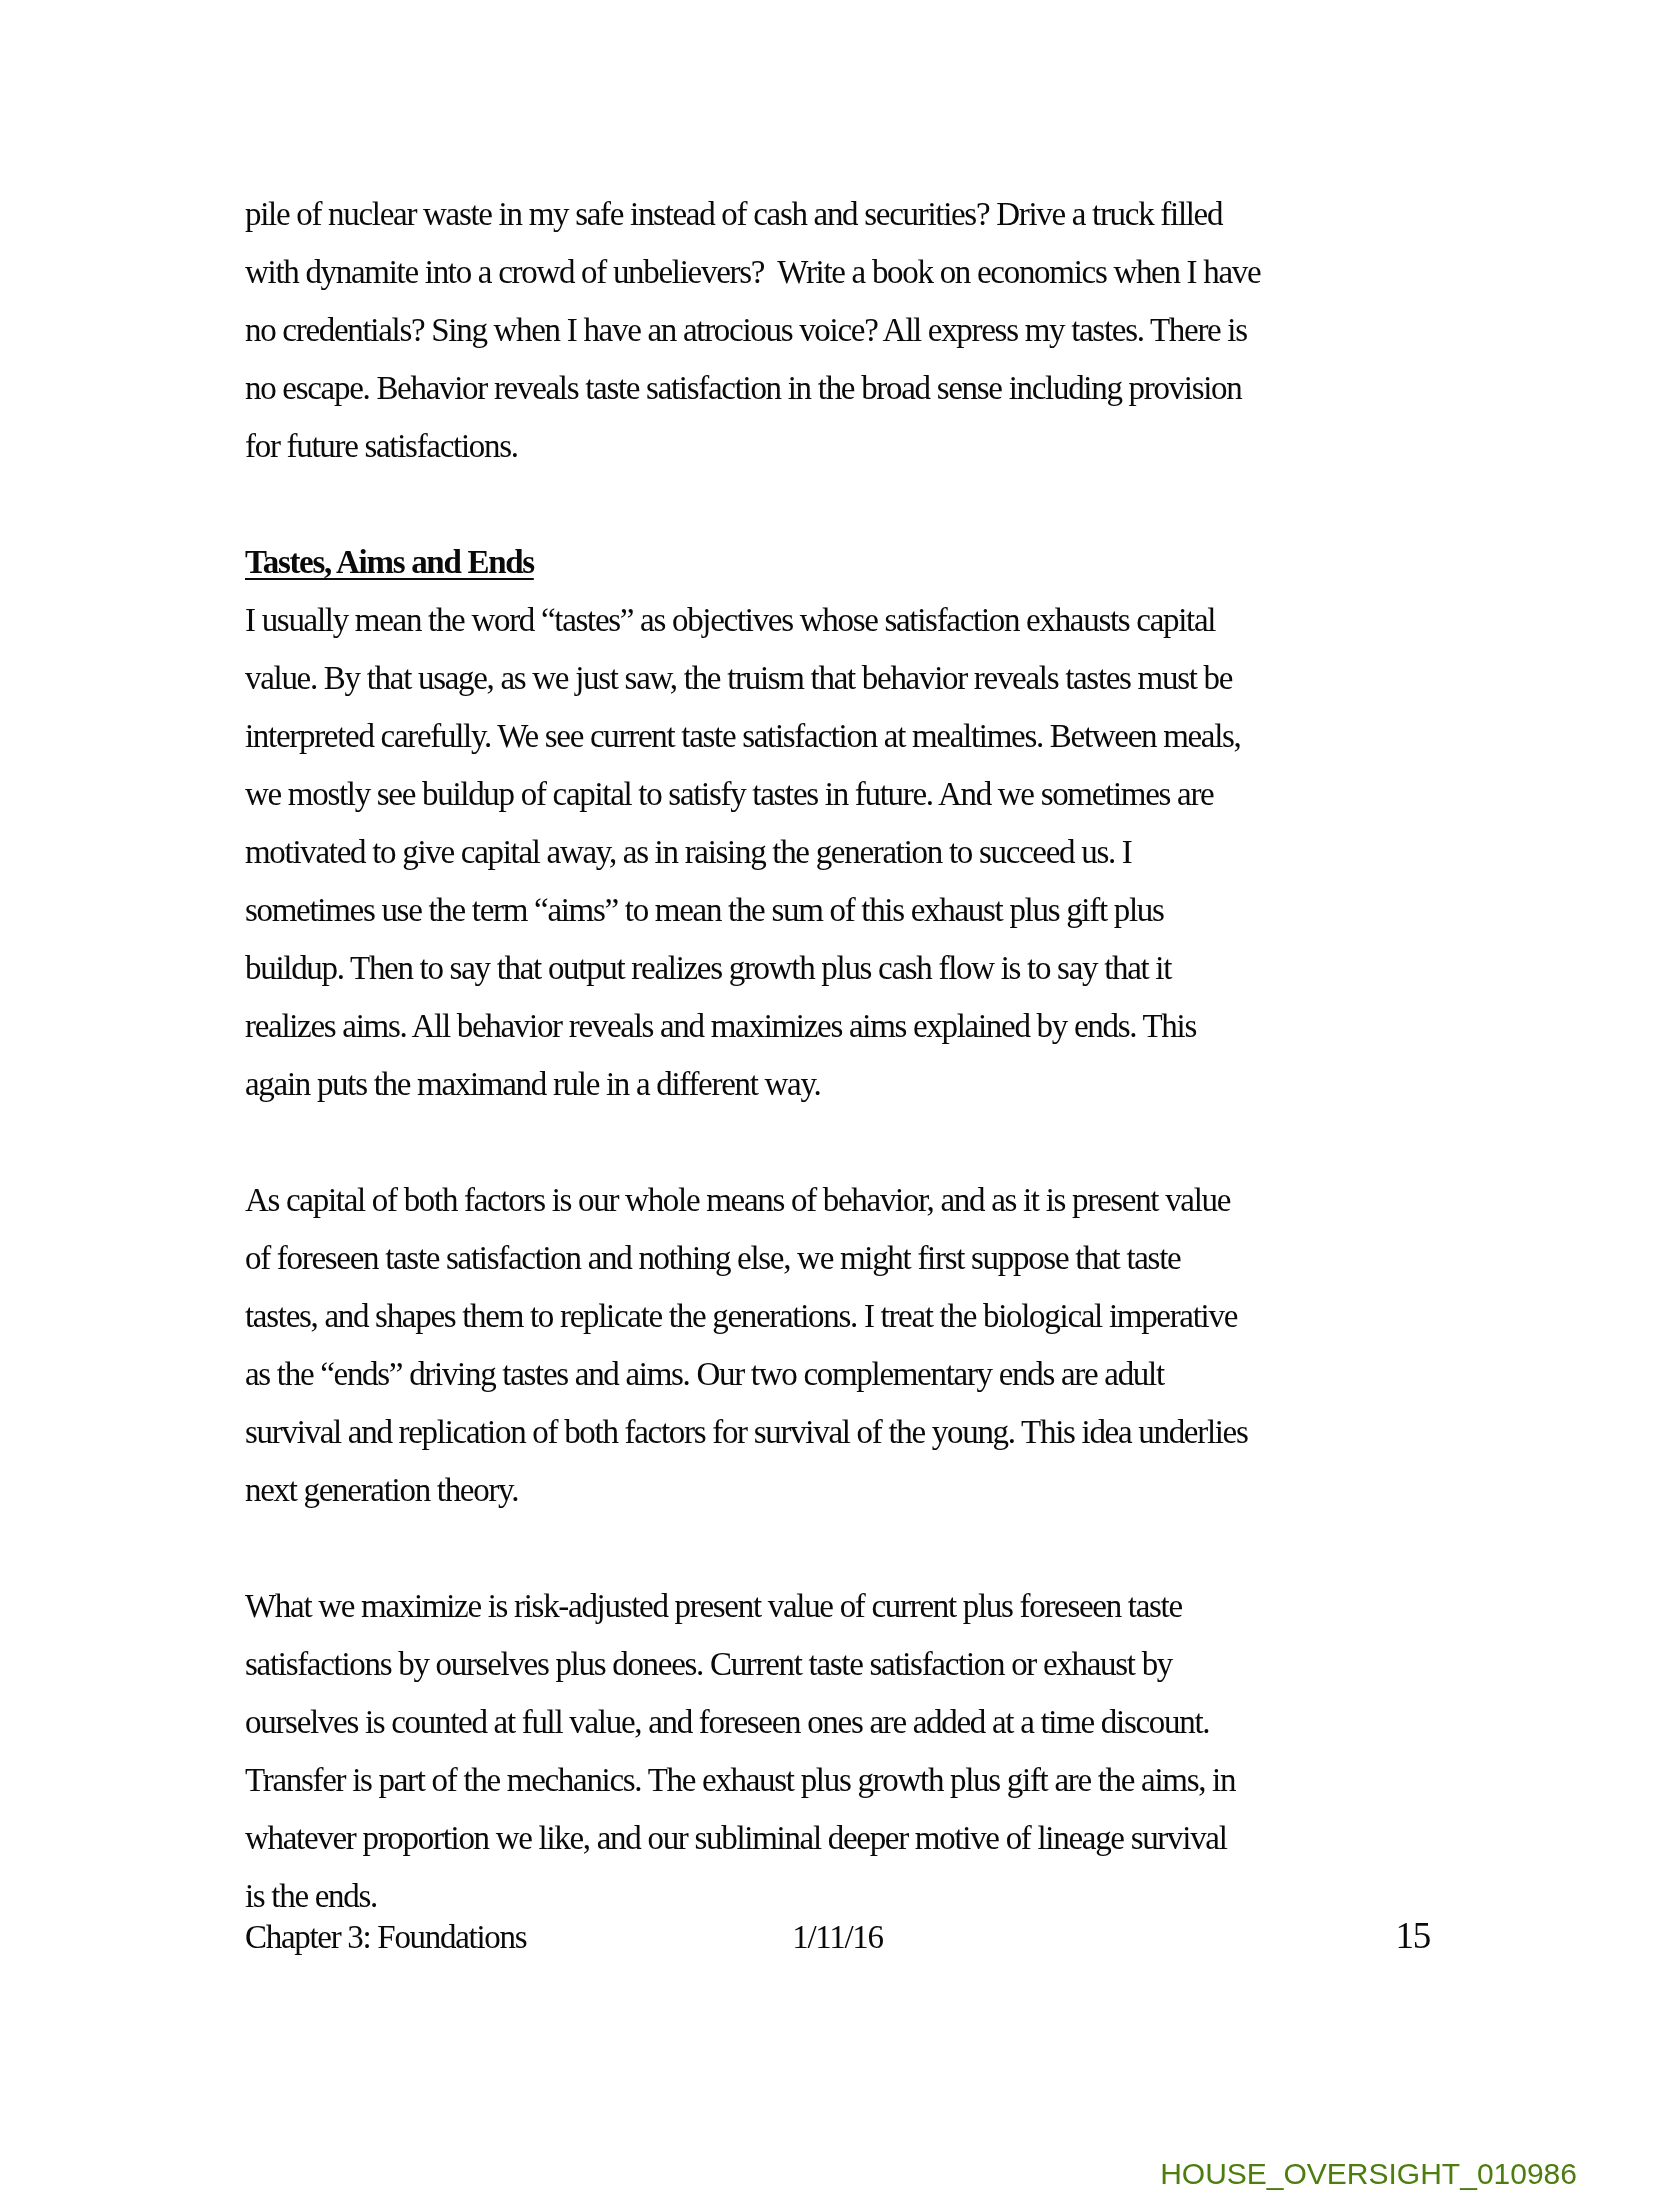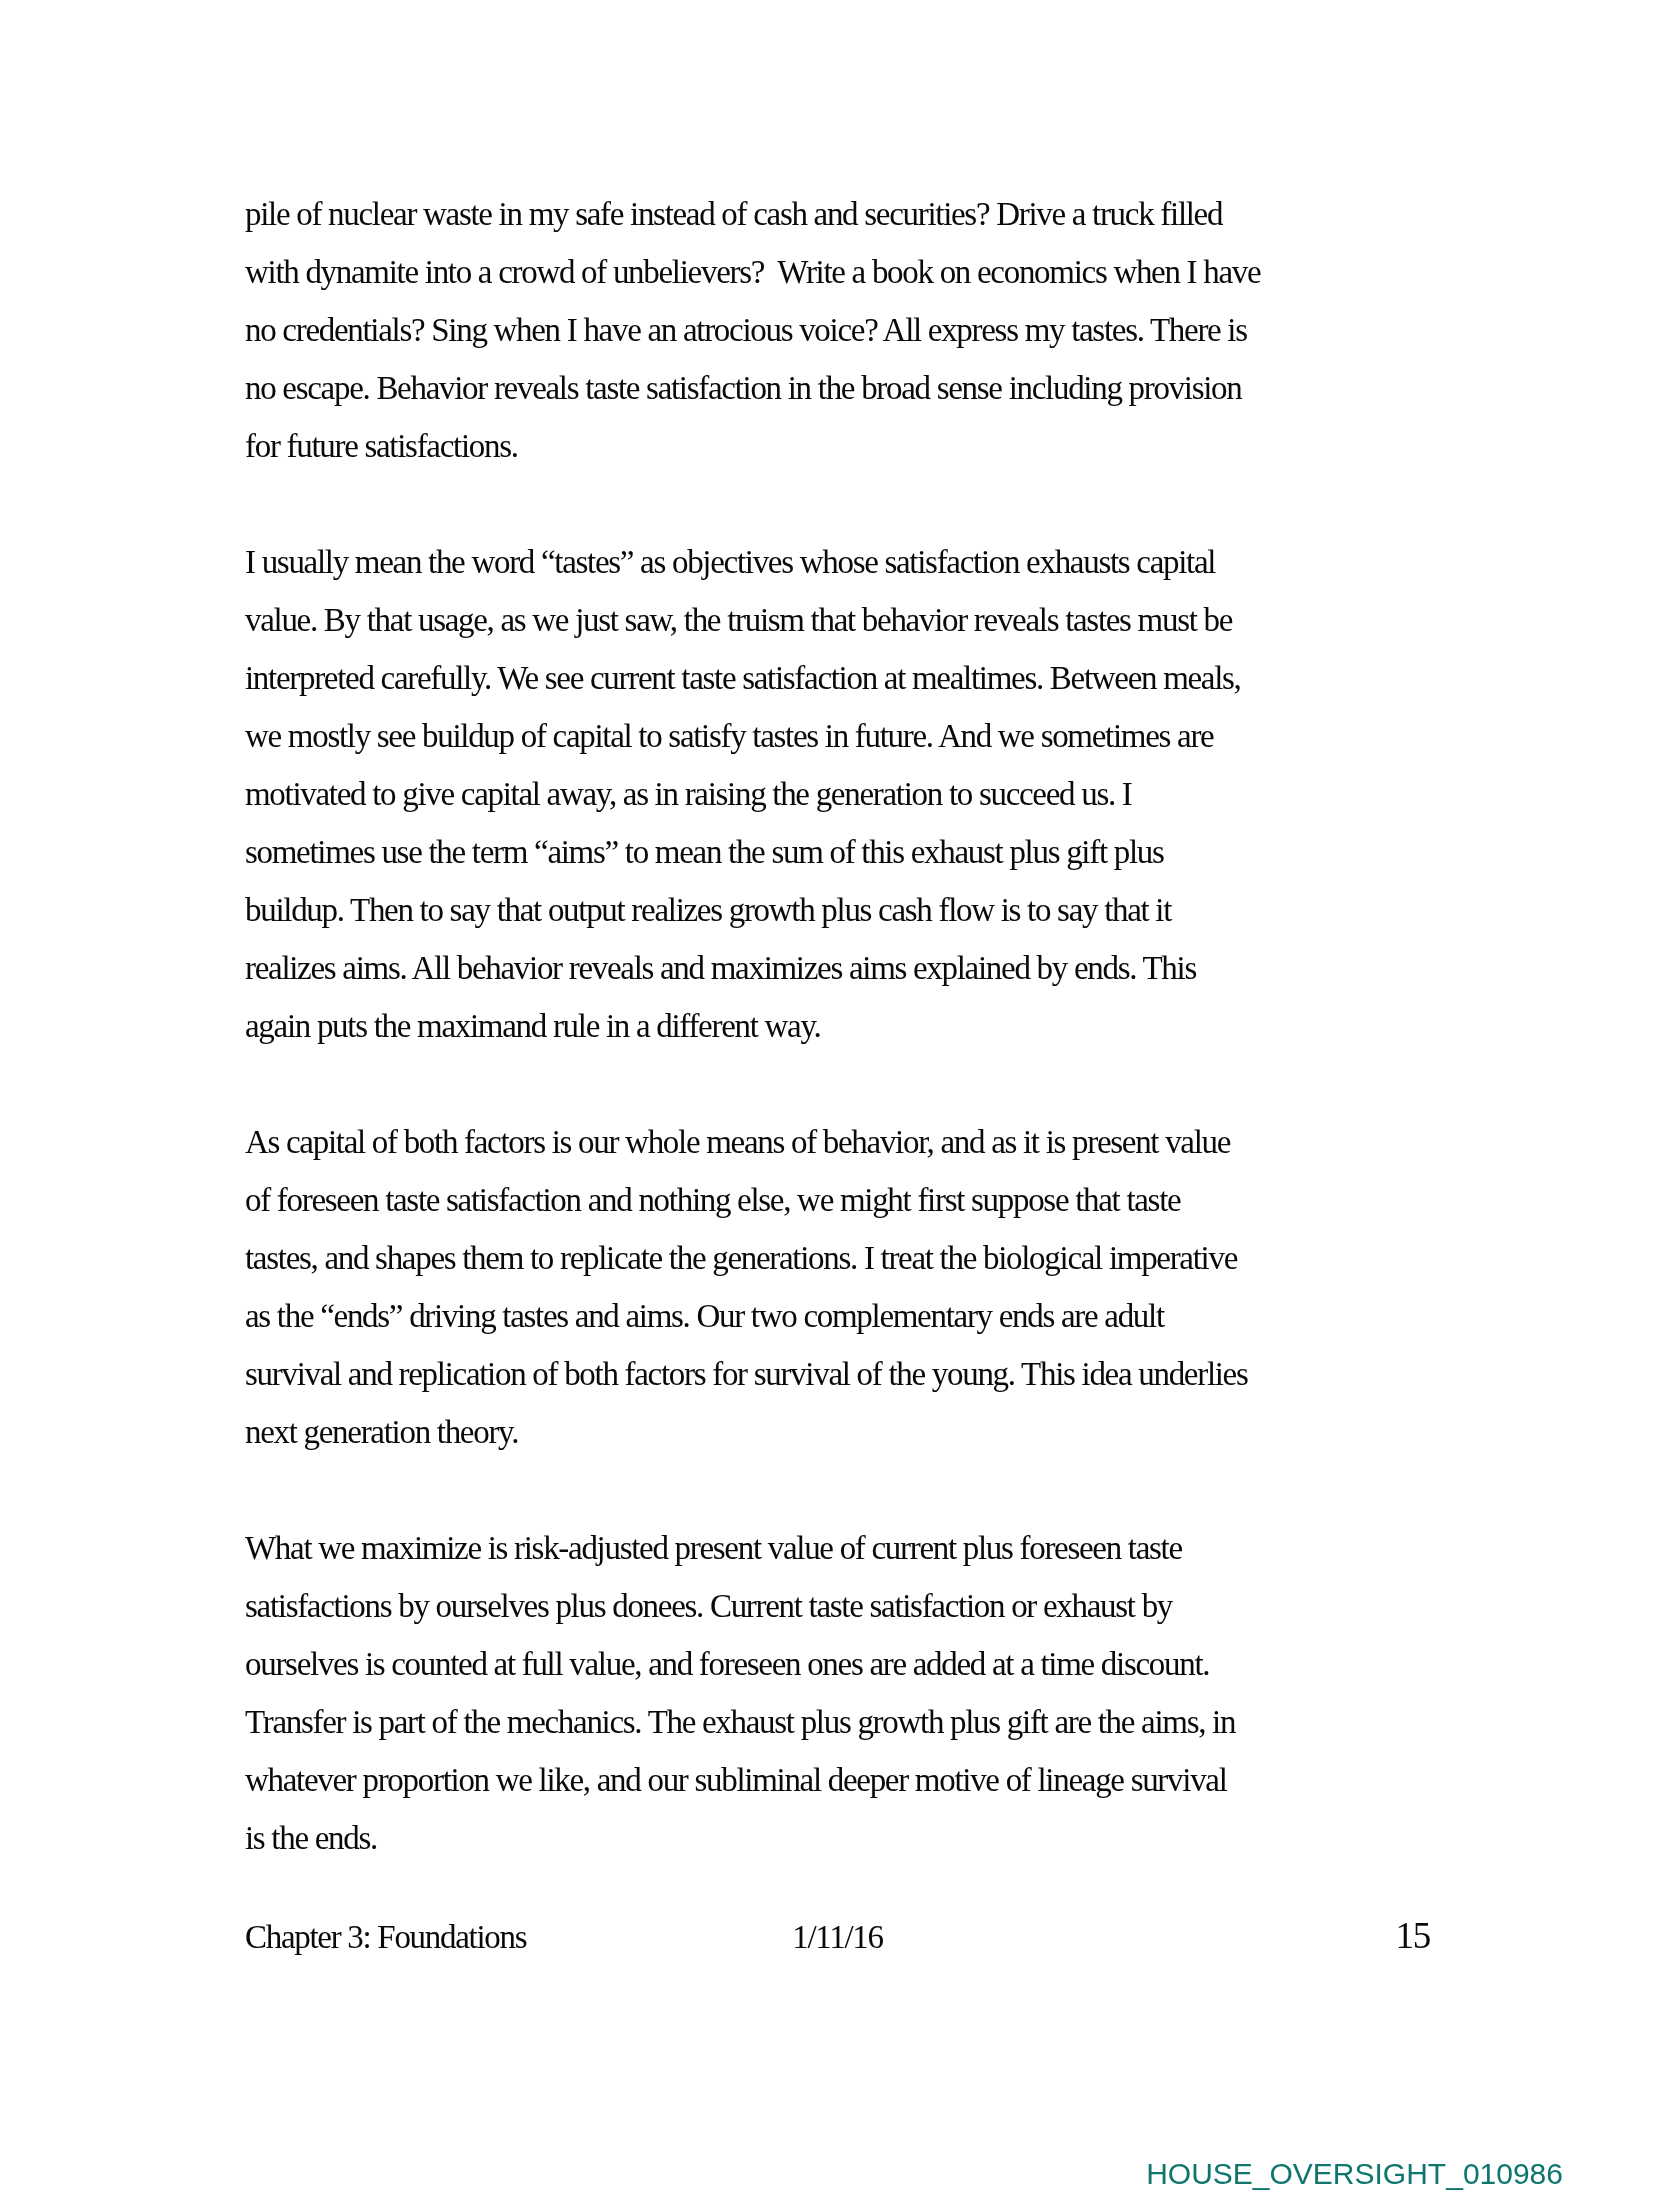--- a/index.html
+++ b/index.html
@@ -56,43 +56,44 @@
     letter-spacing: -1.3px;
     line-height: 39px;
     gap: 20px;
   }
   .footer .f-left  { justify-self: start; }
   .footer .f-mid   { justify-self: center; }
   .footer .f-right { justify-self: end; font-size: 37px; }
   .bates {
     position: absolute;
     top: 2157px;
-    right: 14px;
+    right: 0;
     font-family: "Liberation Sans", sans-serif;
     font-size: 30px;
     letter-spacing: 0;
-    color: #0f766e;
+    color: #4d7c0f;
     white-space: nowrap;
   }
 </style>
 </head>
 <body>
 
 <div class="page">
 
   <div class="content">
 
     <div class="para">pile of nuclear waste in my safe instead of cash and securities? Drive a truck filled
 with dynamite into a crowd of unbelievers?  Write a book on economics when I have
 no credentials? Sing when I have an atrocious voice? All express my tastes. There is
 no escape. Behavior reveals taste satisfaction in the broad sense including provision
 for future satisfactions.</div>
 
     <div class="gap"></div>
 
+    <h2 class="heading">Tastes, Aims and Ends</h2>
 
     <div class="para">I usually mean the word “tastes” as objectives whose satisfaction exhausts capital
 value. By that usage, as we just saw, the truism that behavior reveals tastes must be
 interpreted carefully. We see current taste satisfaction at mealtimes. Between meals,
 we mostly see buildup of capital to satisfy tastes in future. And we sometimes are
 motivated to give capital away, as in raising the generation to succeed us. I
 sometimes use the term “aims” to mean the sum of this exhaust plus gift plus
 buildup. Then to say that output realizes growth plus cash flow is to say that it
 realizes aims. All behavior reveals and maximizes aims explained by ends. This
 again puts the maximand rule in a different way.</div>

